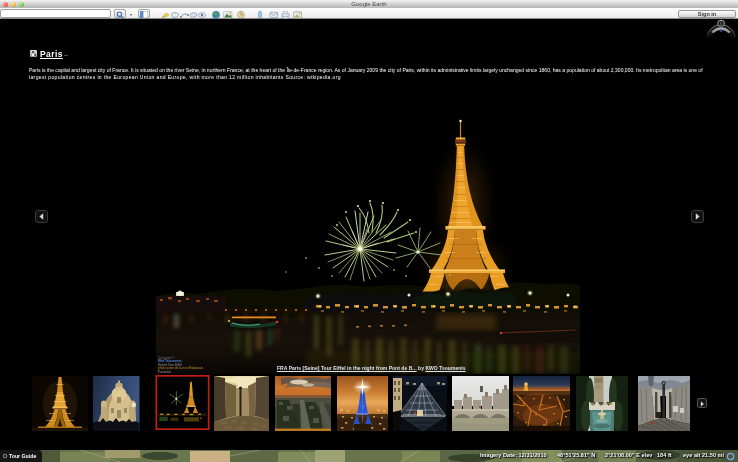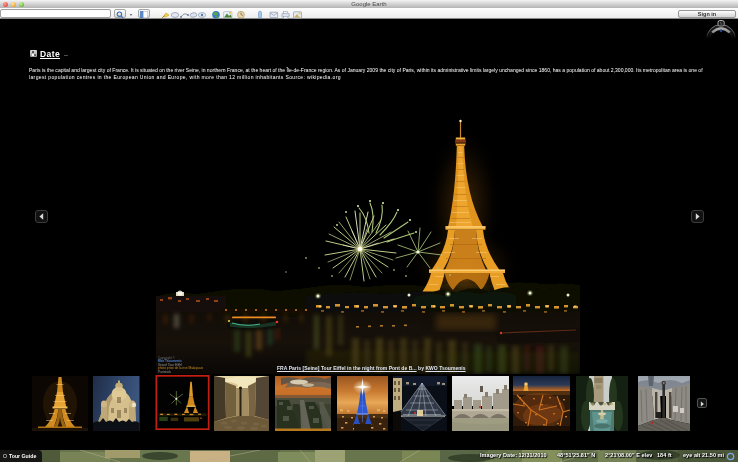--- a/index.html
+++ b/index.html
@@ -135,21 +135,21 @@
       <rect x="15" y="0.6" width="6.2" height="5.4" rx="1.8" fill="#161616" stroke="#c4c4c4" stroke-width="1"></rect>
       <text x="18.1" y="5" font-size="3.8" fill="#8a8a8a" text-anchor="middle" font-family="Liberation Sans, sans-serif">N</text>
     </g>
   </svg>
 
   <div id="hicon">
       <span style="position:absolute;left:1.5px;top:1px;width:2.2px;height:2.2px;background:#333;border-radius:50%;"></span>
       <span style="position:absolute;left:2px;top:3.8px;width:3px;height:2px;background:#fdfdfd;"></span>
       <span style="position:absolute;left:4.2px;top:4.4px;width:1.8px;height:1.8px;background:#444;border-radius:50%;"></span>
     </div>
-  <div id="ptitle">Date</div>
+  <div id="ptitle">Paris</div>
   <div id="pdash">–</div>
   <div id="para">Paris is the capital and largest city of France. It is situated on the river Seine, in northern France, at the heart of the Île-de-France region. As of January 2009 the city of Paris, within its administrative limits largely unchanged since 1860, has a population of about 2,300,000. Its metropolitan area is one of<br><span style="letter-spacing:0.34px;">largest population centres in the European Union and Europe, with more than 12 million inhabitants Source: wikipedia.org</span></div>
 
   <svg class="abs" style="left:156px; top:100px;" width="424" height="274" viewBox="0 0 424 274">
     <defs>
       <radialGradient id="tglow" cx="50%" cy="50%" r="50%">
         <stop offset="0%" stop-color="#9a5c0e" stop-opacity="0.42"></stop>
         <stop offset="55%" stop-color="#6a400a" stop-opacity="0.18"></stop>
         <stop offset="100%" stop-color="#000" stop-opacity="0"></stop>
       </radialGradient>

